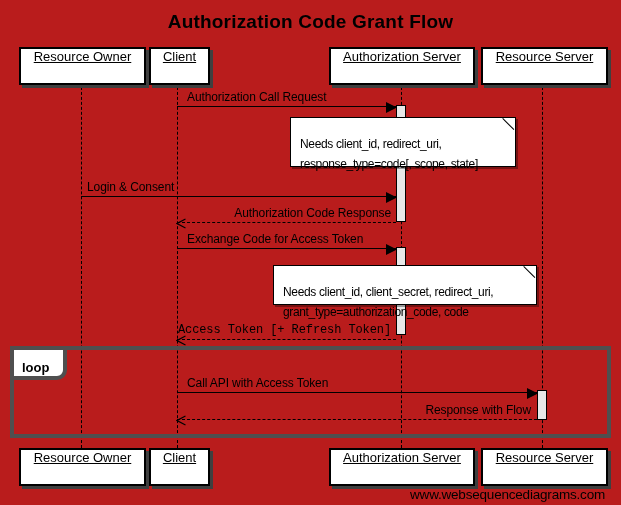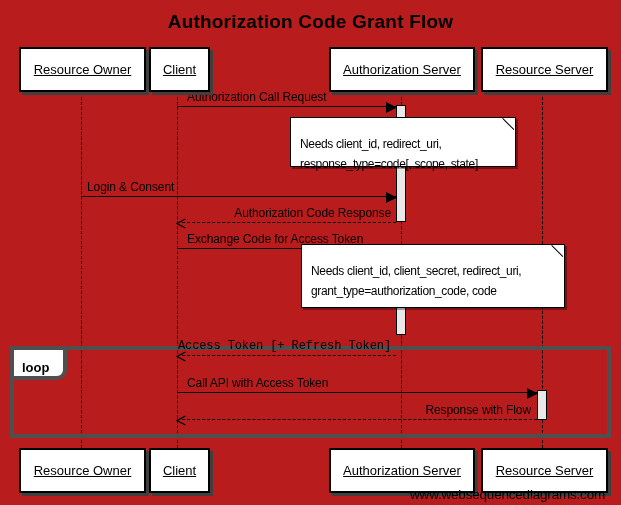--- a/index.html
+++ b/index.html
@@ -12,23 +12,23 @@
     font-size:19px; font-weight:bold; letter-spacing:0.2px;
   }
   .watermark {
     position:absolute; right:16px; top:487px; font-size:13.5px; letter-spacing:-0.2px;
   }
   .lifeline {
     position:absolute; top:82px; height:366px; width:0;
     border-left:1px dashed #000;
   }
   .actor-box {
-    position:absolute; height:45px; background:#fff; border:2px solid #000;
+    position:absolute; height:38px; background:#fff; border:2px solid #000;
     box-shadow:3px 3px 0 #3f3f3f; box-sizing:border-box;
-    display:flex; align-items:center; justify-content:center;
+    display:flex; justify-content:center;
   }
   .actor-box span { font-size:13px; text-decoration:underline; white-space:nowrap; }
   .activation {
     position:absolute; width:10px; background:#e8e8e8; border:1px solid #000;
     box-sizing:border-box;
   }
   .loop-frame {
     position:absolute; left:10px; top:346px; width:601px; height:92px;
     border:4px solid #4f4f4f; box-sizing:border-box; background:transparent;
   }
@@ -99,21 +99,21 @@
       </svg>
   </div>
 
   <div class="message solid" style="left:177px; top:248px; width:219px;">
     <div class="msg-label from-left">Exchange Code for Access Token</div>
     <svg class="ah right" width="11" height="11">
         <path d="M0,0 L11,5.5 L0,11 Z" fill="#000"></path>
       </svg>
   </div>
 
-  <div class="message dashed" style="left:177px; top:355px; width:219px;font-family:Liberation Mono, monospace;">
+  <div class="message dashed" style="left:177px; top:339px; width:219px;font-family:Liberation Mono, monospace;">
     <div class="msg-label from-right">Access Token [+ Refresh Token]</div>
     <svg class="ah left" width="11" height="11">
         <path d="M9.5,1 L1,5.5 L9.5,10" fill="none" stroke="#000" stroke-width="1.2"></path>
       </svg>
   </div>
 
   <div class="message solid" style="left:177px; top:392px; width:360px;">
     <div class="msg-label from-left">Call API with Access Token</div>
     <svg class="ah right" width="11" height="11">
         <path d="M0,0 L11,5.5 L0,11 Z" fill="#000"></path>
@@ -126,21 +126,21 @@
         <path d="M9.5,1 L1,5.5 L9.5,10" fill="none" stroke="#000" stroke-width="1.2"></path>
       </svg>
   </div>
 
   <div class="note" style="left:290px; top:117px; width:226px; height:50px;">
     <div class="note-fold"></div>
     <div>Needs client_id, redirect_uri,</div>
     <div>response_type=code[, scope, state]</div>
   </div>
 
-  <div class="note" style="left:273px; top:244px; width:264px; height:64px;margin-left:28px;">
+  <div class="note" style="left:273px; top:265px; width:264px; height:40px;">
     <div class="note-fold"></div>
     <div>Needs client_id, client_secret, redirect_uri,</div>
     <div>grant_type=authorization_code, code</div>
   </div>
 
   <div class="actor-box" style="left:19px;  top:47px; width:127px;">
     <span>Resource Owner</span>
   </div>
   <div class="actor-box" style="left:149px; top:47px; width:61px;">
     <span>Client</span>

